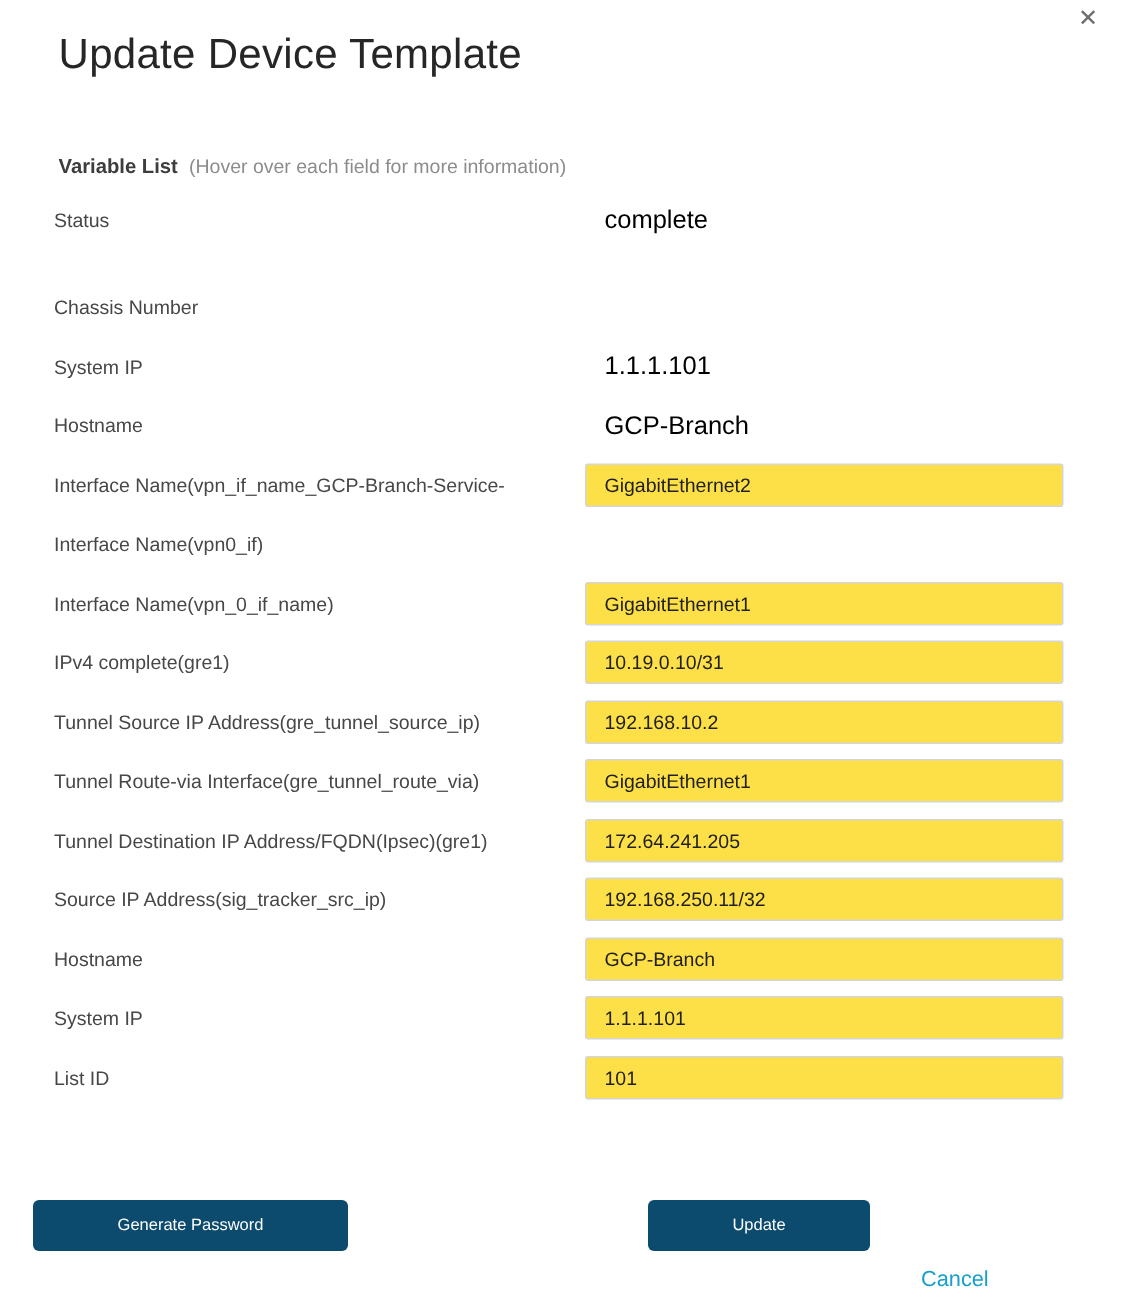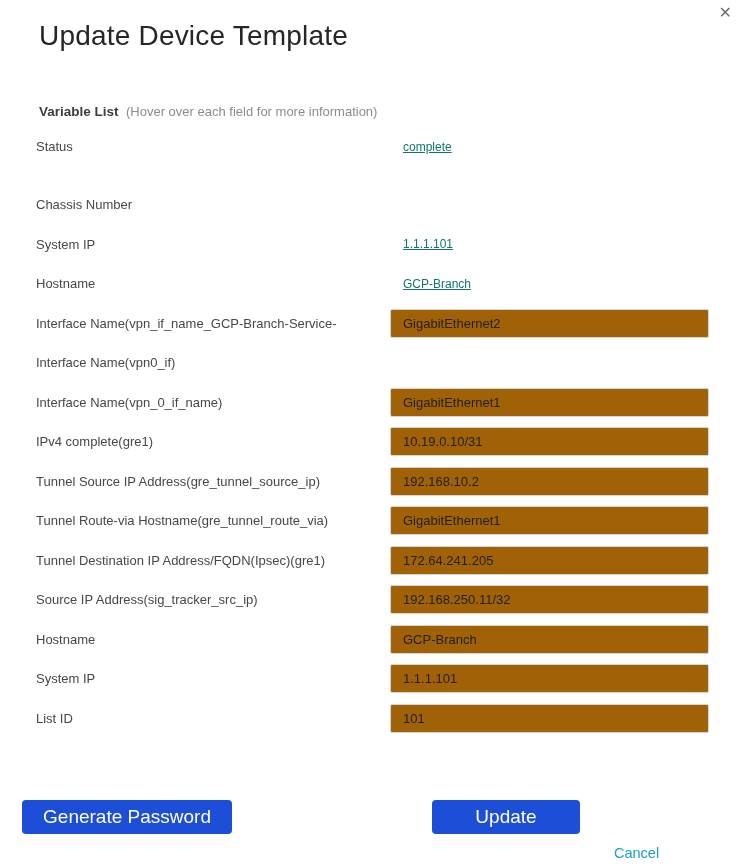--- a/index.html
+++ b/index.html
@@ -63,50 +63,49 @@
   .row.spacer { height: 18.5px; }
   .lbl {
     flex: none;
     width: 310px;
     font-size: 13px;
     color: #474747;
     white-space: nowrap;
     overflow: hidden;
   }
   .val {
-    font-size: 12px;
-    color: #0f766e;
+    font-size: 17px;
+    color: #000000;
     padding-left: 13px;
     white-space: nowrap;
-    text-decoration: underline;
   }
   .inp {
     flex: none;
     width: 319px;
     height: 29px;
     border: 1px solid #d5d5d5;
     border-radius: 2px;
-    background: #a16207;
+    background: #fde047;
     padding: 0 12px;
     font-family: "Liberation Sans", sans-serif;
     font-size: 13px;
     color: #1f1f1f;
     outline: none;
   }
 
   .btn {
     position: absolute;
     top: 800px;
     height: 34px;
     border: none;
     border-radius: 4px;
-    background: #1d4ed8;
+    background: #0c4a6e;
     color: #ffffff;
     font-family: "Liberation Sans", sans-serif;
-    font-size: 19px;
+    font-size: 11px;
     cursor: pointer;
   }
   .btn-generate { left: 22px; width: 210px; }
   .btn-update  { left: 432px; width: 148px; }
   .cancel-link {
     position: absolute;
     top: 845px;
     left: 614px;
     color: #18a0cb;
     font-size: 14.5px;
@@ -170,21 +169,21 @@
       <div class="lbl">IPv4 complete(gre1)</div>
       <input class="inp" type="text" value="10.19.0.10/31" style="">
     </div>
 
     <div class="row">
       <div class="lbl">Tunnel Source IP Address(gre_tunnel_source_ip)</div>
       <input class="inp" type="text" value="192.168.10.2" style="">
     </div>
 
     <div class="row">
-      <div class="lbl">Tunnel Route-via Hostname(gre_tunnel_route_via)</div>
+      <div class="lbl">Tunnel Route-via Interface(gre_tunnel_route_via)</div>
       <input class="inp" type="text" value="GigabitEthernet1" style="">
     </div>
 
     <div class="row">
       <div class="lbl">Tunnel Destination IP Address/FQDN(Ipsec)(gre1)</div>
       <input class="inp" type="text" value="172.64.241.205" style="">
     </div>
 
     <div class="row">
       <div class="lbl">Source IP Address(sig_tracker_src_ip)</div>

